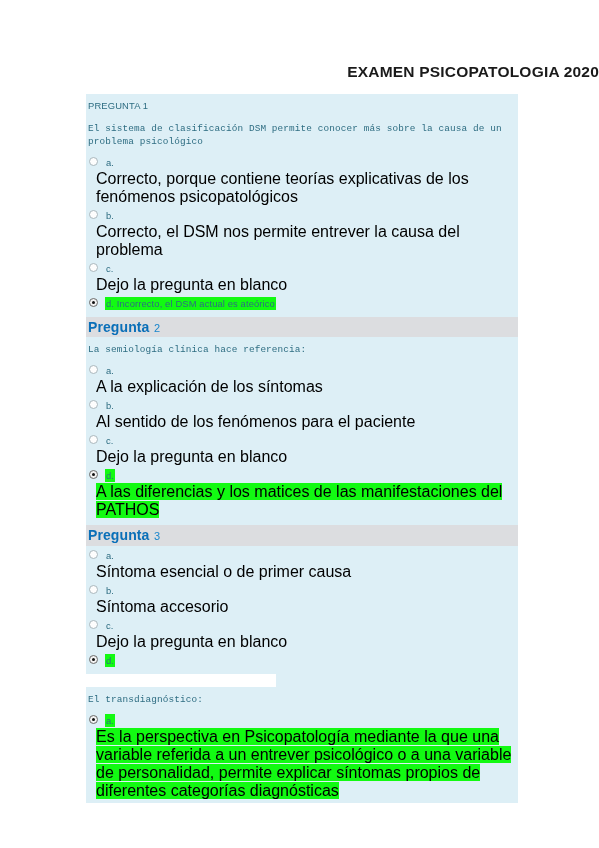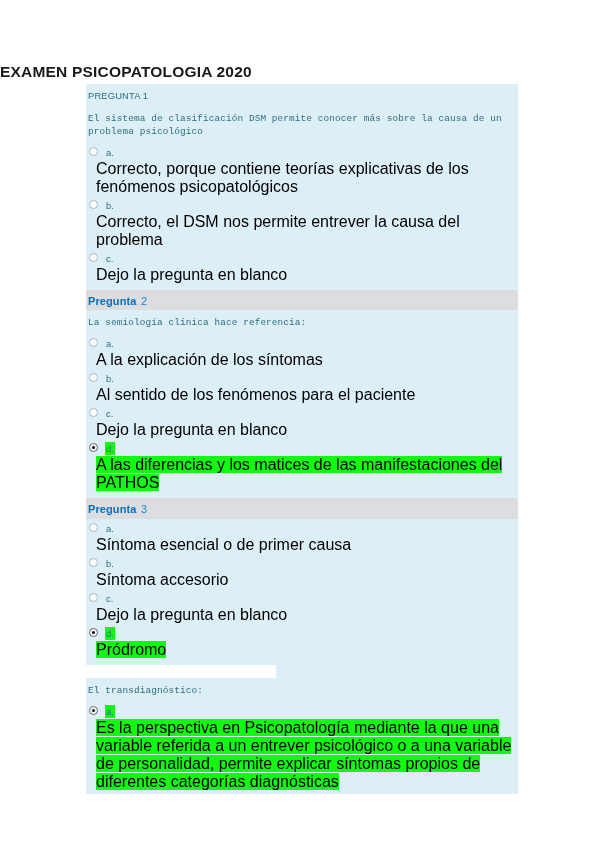--- a/index.html
+++ b/index.html
@@ -17,51 +17,51 @@
     position: relative;
     width: 599px;
     height: 848px;
     background: #ffffff;
   }
   .doc-title {
     position: absolute;
     left: 0;
     top: 63px;
     width: 599px;
-    text-align: left;
+    text-align: right;
     font-size: 15.5px;
     font-weight: bold;
     color: #1a1a1a;
     letter-spacing: 0.2px;
     font-family: "Liberation Sans", sans-serif;
   }
   .content {
     position: absolute;
     left: 86px;
-    top: 84px;
+    top: 94px;
     width: 432px;
     background: #ddeff6;
     padding: 0;
   }
   .pregunta-label {
     color: #2e6d82;
     font-size: 9.4px;
     padding: 6px 2px 5px 2px;
     line-height: 1.2;
     letter-spacing: 0.15px;
   }
   .qband {
     background: #dcdde0;
     padding: 2px 2px 2px 2px;
     line-height: 1.05;
     min-height: 13px;
   }
   .qband .qword {
     color: #0a6fb8;
-    font-size: 11px;
+    font-size: 14px;
     font-weight: bold;
     letter-spacing: 0.1px;
   }
   .qband .qnum {
     color: #1a86cc;
     font-size: 11px;
     font-weight: normal;
     letter-spacing: 0.1px;
   }
   .whitegap {
@@ -161,20 +161,26 @@
           </div>
           <div class="opt-text-wrap"><span class="">Correcto, el DSM nos permite entrever la causa del problema</span></div>
         </div>
         <div class="option">
           <div class="opt-line">
             <span class="radio"></span>
             <span class="opt-letter">c.</span>
           </div>
           <div class="opt-text-wrap"><span class="">Dejo la pregunta en blanco</span></div>
         </div>
+        <div class="option">
+          <div class="opt-line">
+            <span class="radio checked"></span>
+            <span class="opt-letter hl">d. Incorrecto, el DSM actual es ateórico</span>
+          </div>
+        </div>
         <div class="tail-pad"></div>
       </div>
       <div class="question-block">
         <div class="qband"><span class="qword">Pregunta</span><span> </span><span class="qnum">2</span></div>
         <div class="stem">La semiología clínica hace referencia:</div>
         <div class="option">
           <div class="opt-line">
             <span class="radio"></span>
             <span class="opt-letter">a.</span>
           </div>
@@ -224,21 +230,20 @@
             <span class="radio"></span>
             <span class="opt-letter">c.</span>
           </div>
           <div class="opt-text-wrap"><span class="">Dejo la pregunta en blanco</span></div>
         </div>
         <div class="option">
           <div class="opt-line">
             <span class="radio checked"></span>
             <span class="opt-letter hl">d.</span>
           </div>
-          <div class="opt-text-wrap"><span class="hl">Pródromo</span></div>
         </div>
         <div class="tail-pad"></div>
       </div>
       <div class="question-block">
         <div class="whitegap"></div>
         <div class="stem">El transdiagnóstico:</div>
         <div class="option">
           <div class="opt-line">
             <span class="radio checked"></span>
             <span class="opt-letter hl">a.</span>

